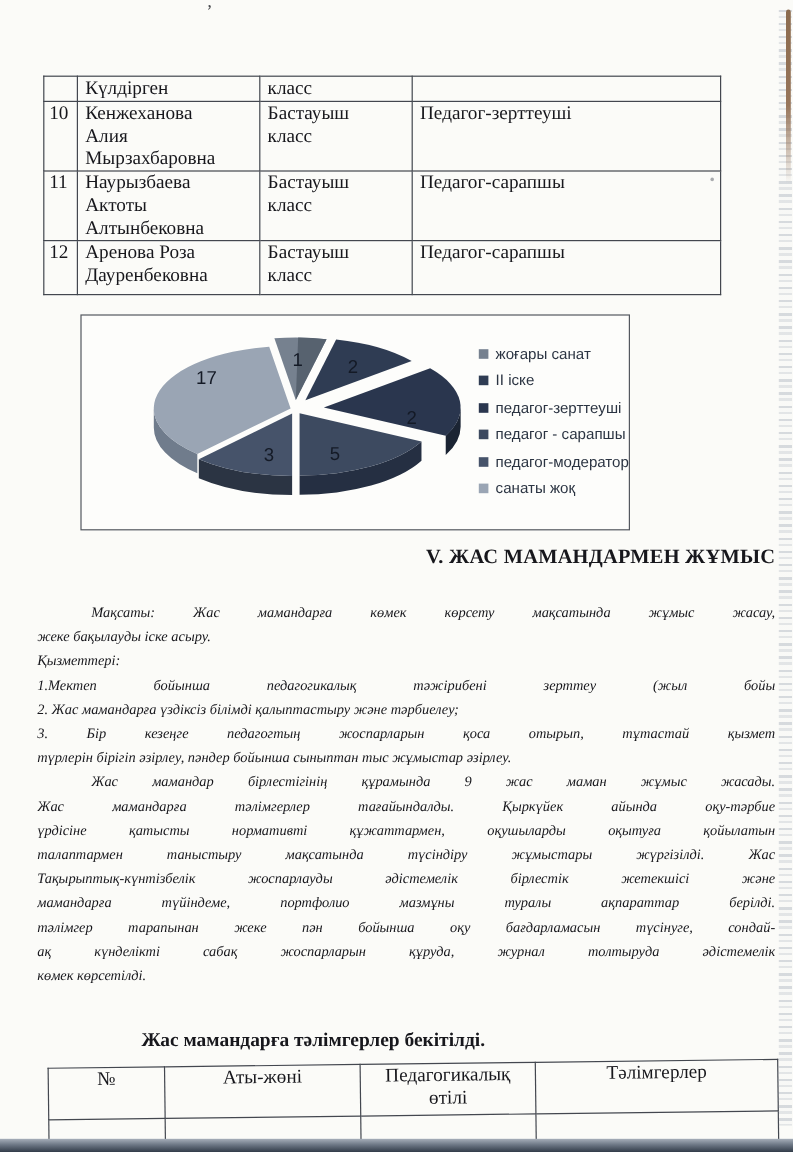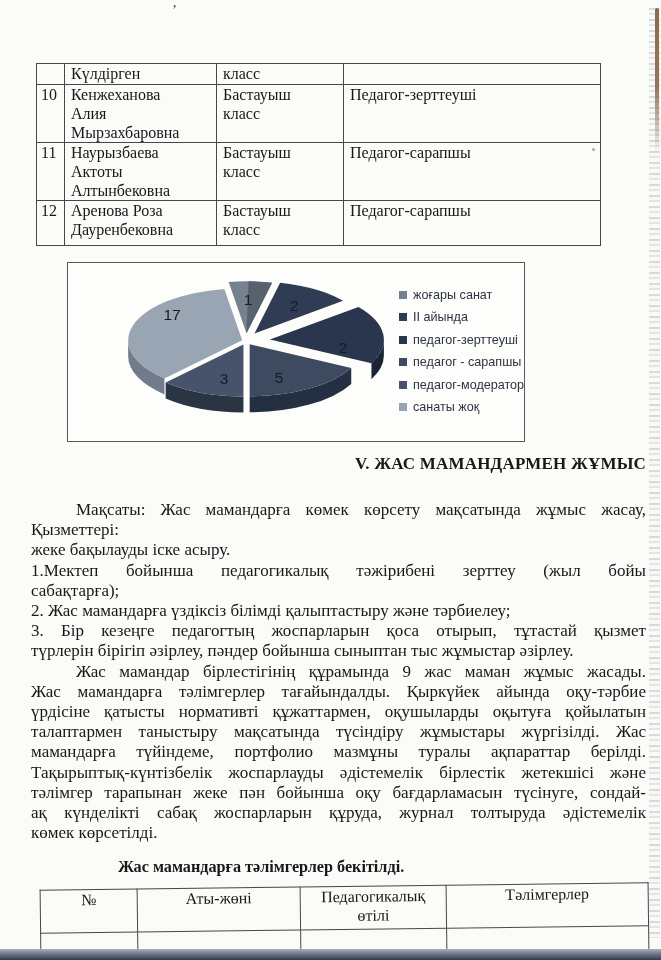--- a/index.html
+++ b/index.html
@@ -30,21 +30,21 @@
   }
   .legend-item{display:flex; align-items:center; gap:6px; white-space:nowrap;}
   .swatch{width:8px; height:8px; flex:0 0 8px; display:inline-block;}
   
   .content{position:absolute; left:31px; top:454px; width:615px;}
   .heading{
     font-size:17px; font-weight:bold; text-align:right;
     margin:0 0 26px 0; letter-spacing:.2px;
   }
   .tline{
-    font-size:17px; line-height:20.2px; white-space:nowrap; overflow:hidden;
+    font-size:12px; line-height:20.2px; white-space:nowrap; overflow:hidden;font-style:italic;
   }
   .tline.just{text-align:justify; text-align-last:justify; white-space:normal; height:20.2px;}
   .tline.ind{text-indent:45px;}
   .subtitle{
     position:absolute; left:118px; top:858px;
     font-size:16.2px; font-weight:bold;
   }
   
   .mentors-table{
     position:absolute; left:40px; top:886px; width:608px;
@@ -147,21 +147,21 @@
         <text x="156" y="121" text-anchor="middle" font-family="&quot;Liberation Sans&quot;,&quot;DejaVu Sans&quot;,sans-serif" font-size="15.5" fill="#141a26">3</text>
         <text x="104" y="57" text-anchor="middle" font-family="&quot;Liberation Sans&quot;,&quot;DejaVu Sans&quot;,sans-serif" font-size="15.5" fill="#141a26">17</text>
       </svg>
     <div class="chart-legend" id="chart-legend">
         <div class="legend-item">
           <span class="swatch" style="background: rgb(118, 129, 143);"></span>
           <span>жоғары санат</span>
         </div>
         <div class="legend-item">
           <span class="swatch" style="background: rgb(47, 60, 83);"></span>
-          <span>II айында</span>
+          <span>II іске</span>
         </div>
         <div class="legend-item">
           <span class="swatch" style="background: rgb(42, 54, 78);"></span>
           <span>педагог-зерттеуші</span>
         </div>
         <div class="legend-item">
           <span class="swatch" style="background: rgb(61, 74, 96);"></span>
           <span>педагог - сарапшы</span>
         </div>
         <div class="legend-item">
@@ -172,33 +172,32 @@
           <span class="swatch" style="background: rgb(154, 165, 180);"></span>
           <span>санаты жоқ</span>
         </div>
       </div>
   </div>
 
   <div class="content">
     <div class="heading">V. ЖАС МАМАНДАРМЕН ЖҰМЫС</div>
     <div id="body-text">
         <div class="tline just ind">Мақсаты: Жас мамандарға көмек көрсету мақсатында  жұмыс жасау,</div>
+        <div class="tline">жеке бақылауды іске асыру.</div>
         <div class="tline">Қызметтері:</div>
-        <div class="tline">жеке бақылауды іске асыру.</div>
         <div class="tline just">1.Мектеп бойынша педагогикалық тәжірибені зерттеу (жыл бойы</div>
-        <div class="tline">сабақтарға);</div>
         <div class="tline">2. Жас мамандарға үздіксіз білімді қалыптастыру және тәрбиелеу;</div>
         <div class="tline just">3. Бір кезеңге педагогтың жоспарларын қоса отырып, тұтастай қызмет</div>
         <div class="tline">түрлерін бірігіп әзірлеу, пәндер бойынша сыныптан тыс жұмыстар әзірлеу.</div>
         <div class="tline just ind">Жас  мамандар бірлестігінің құрамында 9 жас маман жұмыс жасады.</div>
         <div class="tline just">Жас мамандарға тәлімгерлер тағайындалды.  Қыркүйек айында  оқу-тәрбие</div>
         <div class="tline just">үрдісіне қатысты нормативті құжаттармен, оқушыларды оқытуға қойылатын</div>
         <div class="tline just">талаптармен таныстыру мақсатында түсіндіру жұмыстары жүргізілді. Жас</div>
+        <div class="tline just">Тақырыптық-күнтізбелік жоспарлауды әдістемелік бірлестік жетекшісі және</div>
         <div class="tline just">мамандарға түйіндеме, портфолио мазмұны туралы ақпараттар берілді.</div>
-        <div class="tline just">Тақырыптық-күнтізбелік жоспарлауды әдістемелік бірлестік жетекшісі және</div>
         <div class="tline just">тәлімгер тарапынан жеке пән бойынша оқу бағдарламасын түсінуге, сондай-</div>
         <div class="tline just">ақ күнделікті сабақ жоспарларын құруда, журнал толтыруда әдістемелік</div>
         <div class="tline">көмек көрсетілді.</div>
       </div>
   </div>
 
   <div class="subtitle">Жас мамандарға тәлімгерлер бекітілді.</div>
 
   <table class="doc mentors-table">
     <colgroup>

